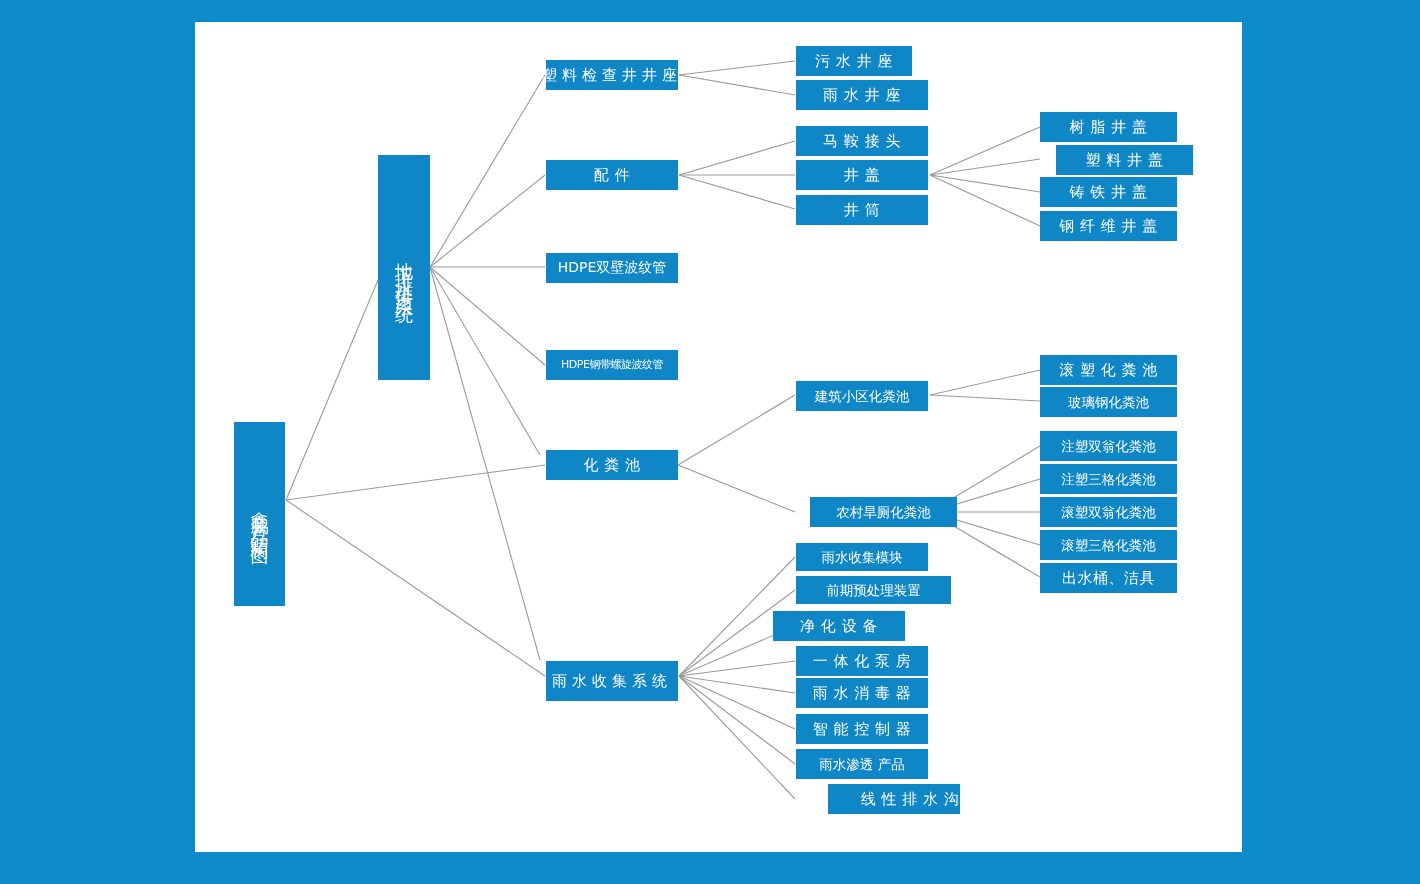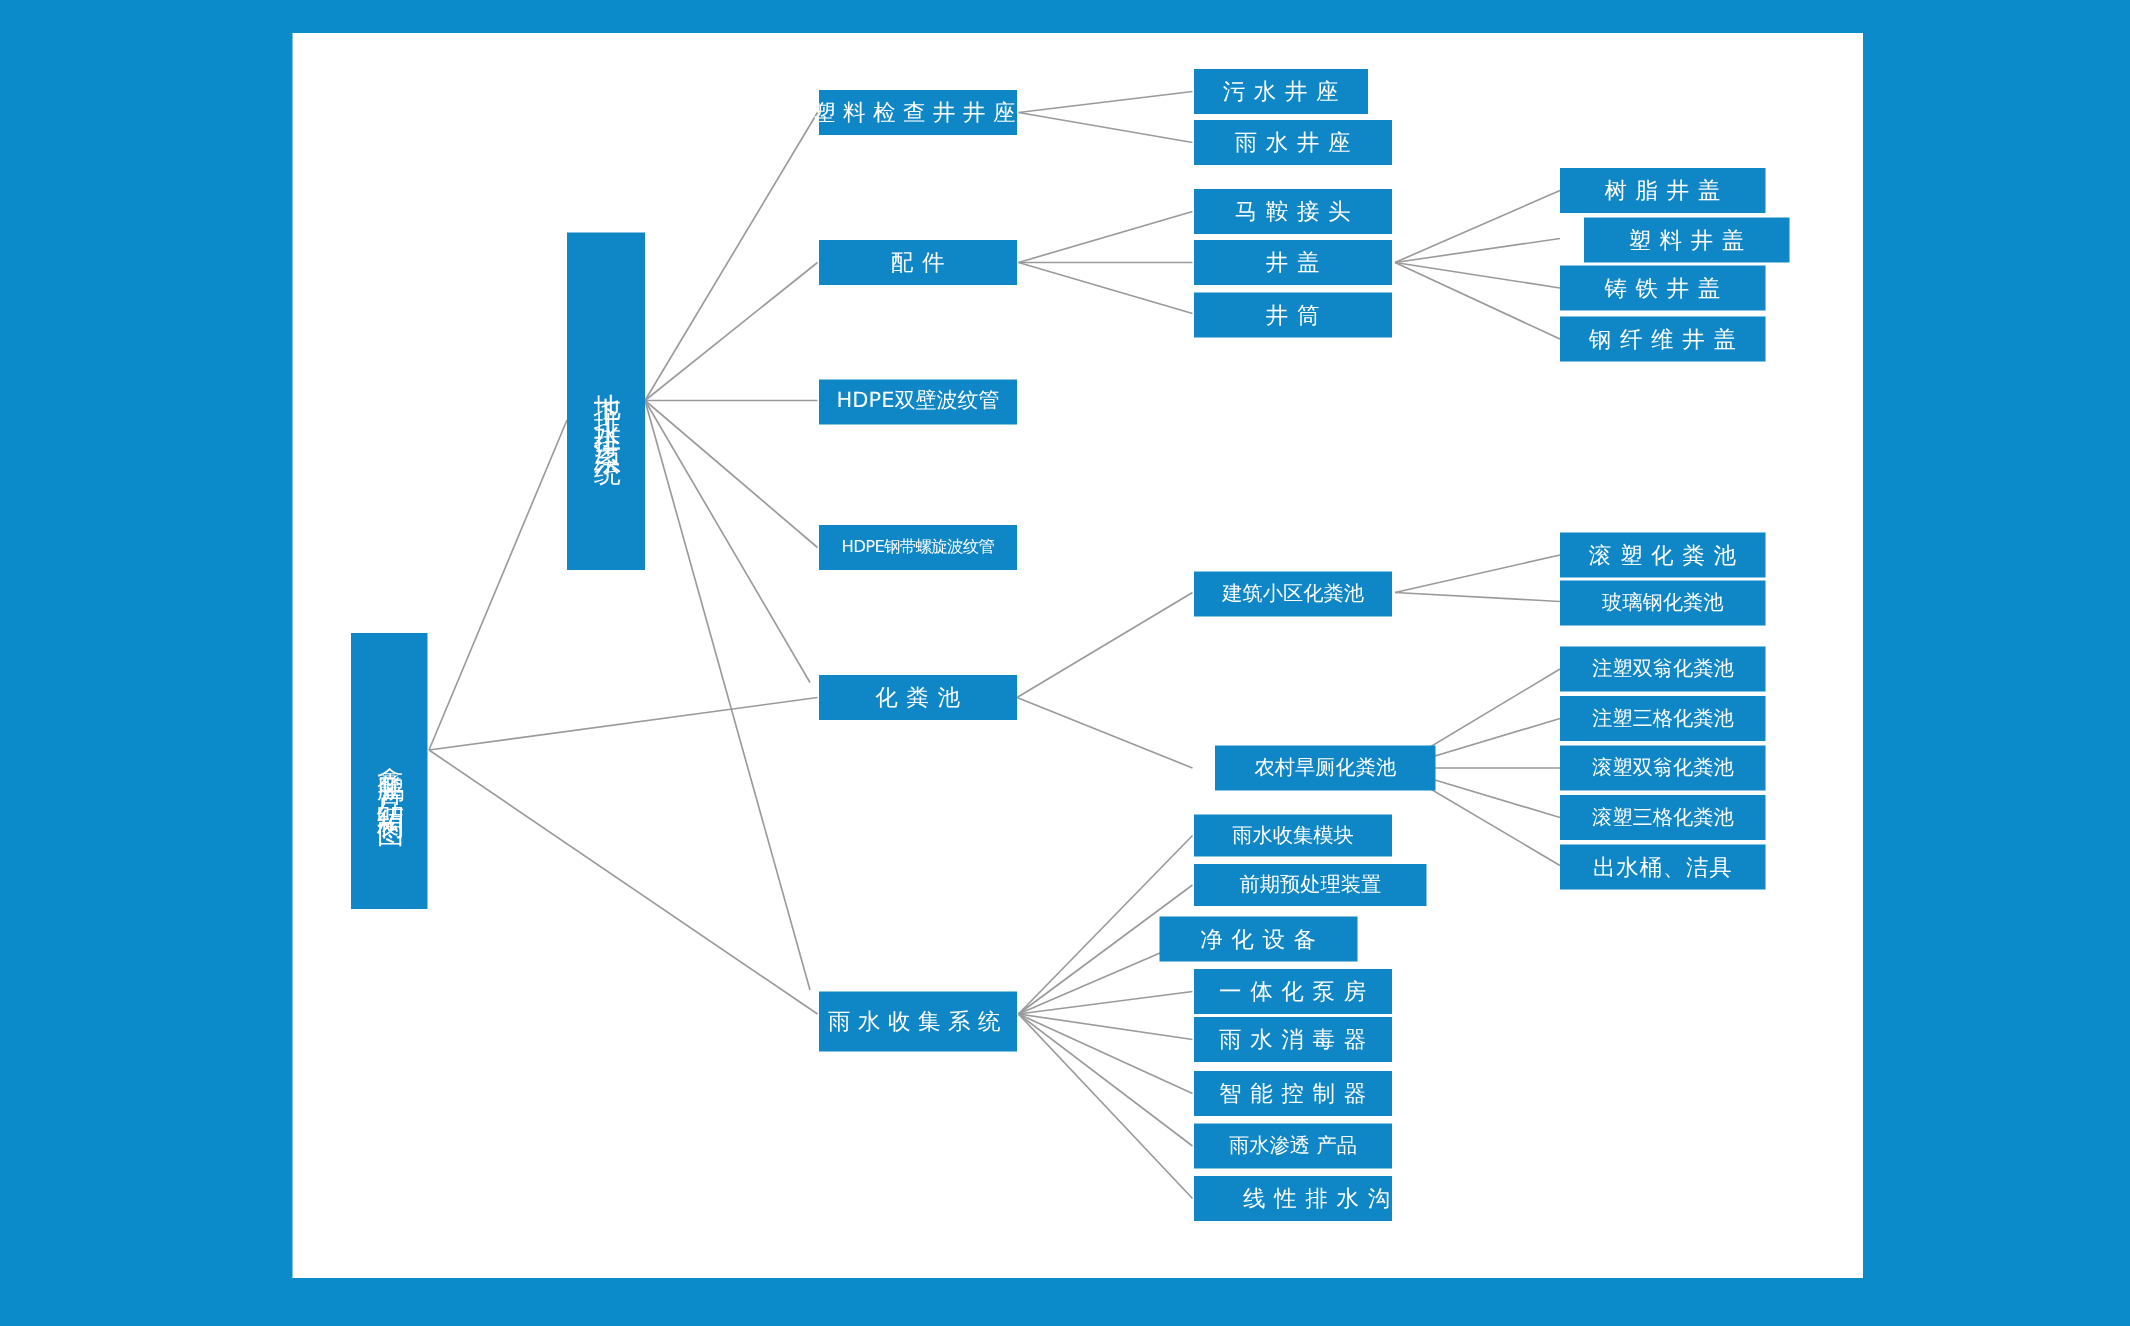--- a/index.html
+++ b/index.html
@@ -131,14 +131,14 @@
   <div class="node small" style="left:1040px;top:530px;width:137px;height:30px;">滚塑三格化粪池</div>
   <div class="node" style="left:1040px;top:563px;width:137px;height:30px;">出水桶、洁具</div>
 
   <div class="node small" style="left:796px;top:543px;width:132px;height:28px;">雨水收集模块</div>
   <div class="node small" style="left:796px;top:576px;width:155px;height:28px;">前期预处理装置</div>
   <div class="node" style="left:773px;top:611px;width:132px;height:30px;">净 化 设 备</div>
   <div class="node" style="left:796px;top:646px;width:132px;height:30px;">一 体 化 泵 房</div>
   <div class="node" style="left:796px;top:678px;width:132px;height:30px;">雨 水 消 毒 器</div>
   <div class="node" style="left:796px;top:714px;width:132px;height:30px;">智 能 控 制 器</div>
   <div class="node small" style="left:796px;top:749px;width:132px;height:30px;">雨水渗透 产品</div>
-  <div class="node" style="left:796px;top:784px;width:132px;height:30px;padding-left:32px;">线 性 排 水 沟</div>
+  <div class="node" style="left:828px;top:784px;width:132px;height:30px;padding-left:32px;">线 性 排 水 沟</div>
 </div>
 
 </body></html>

